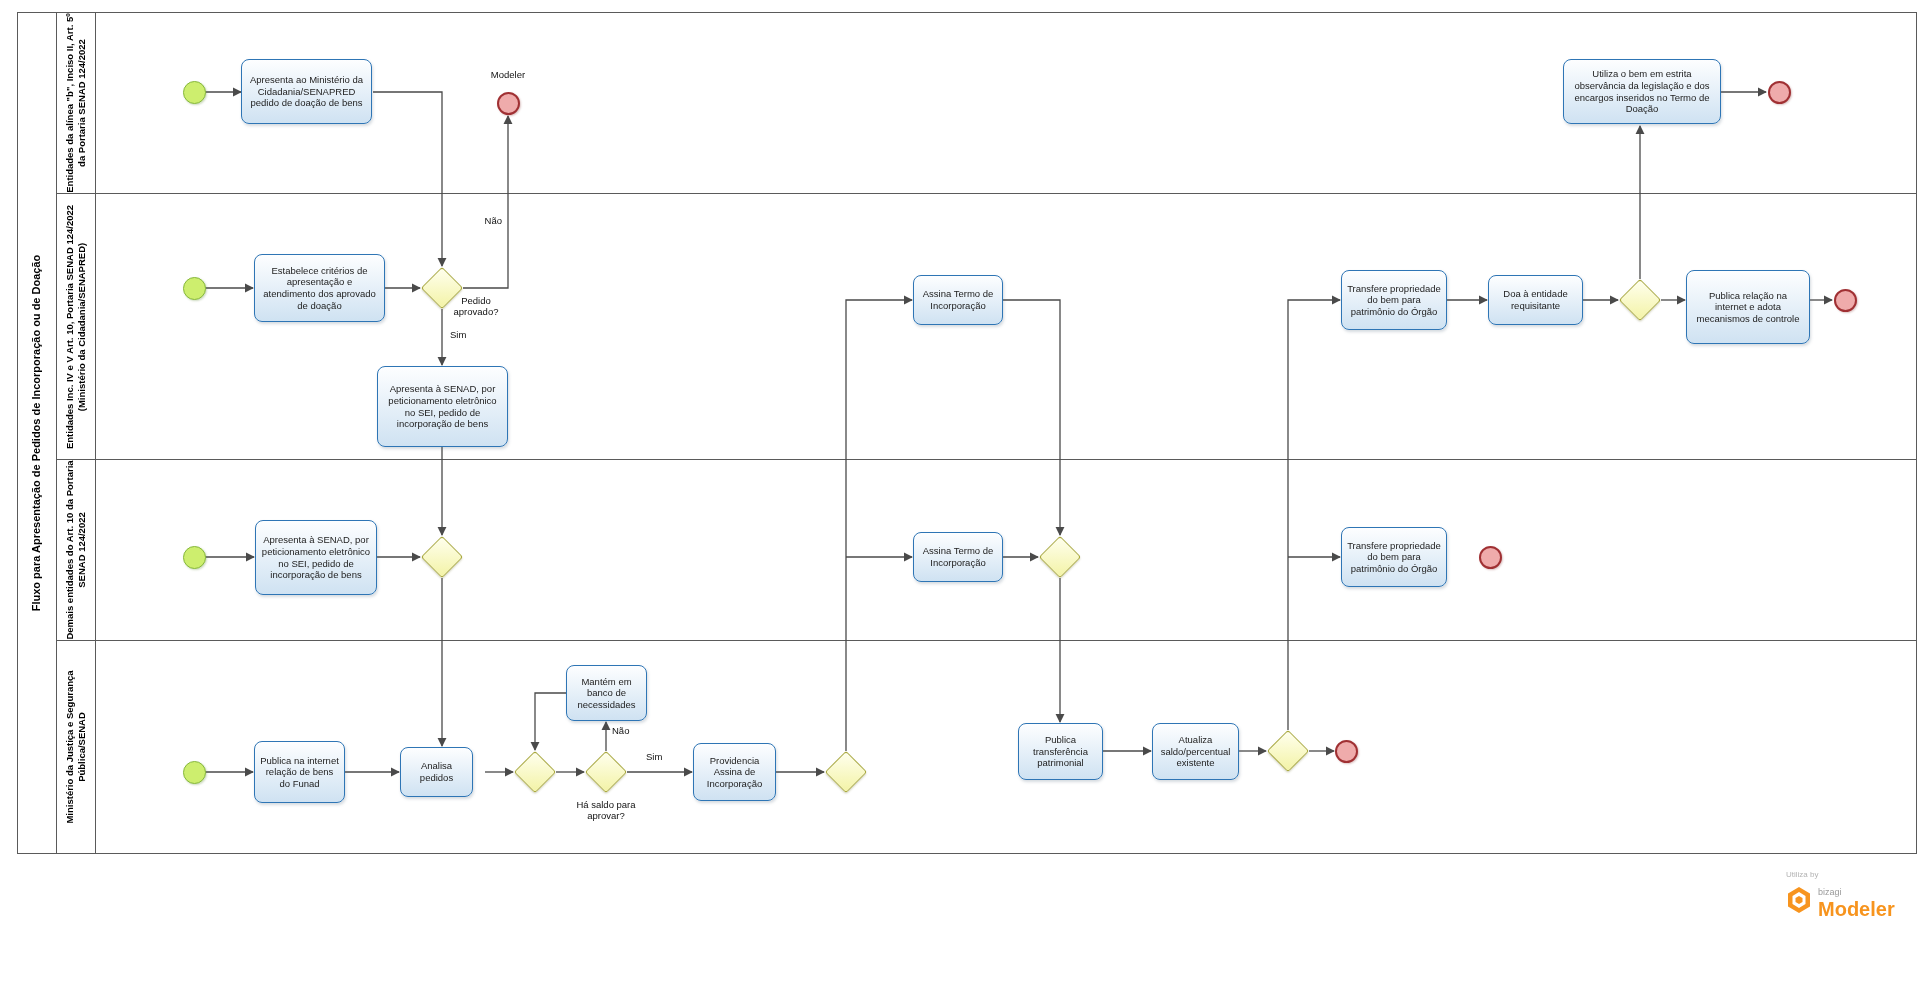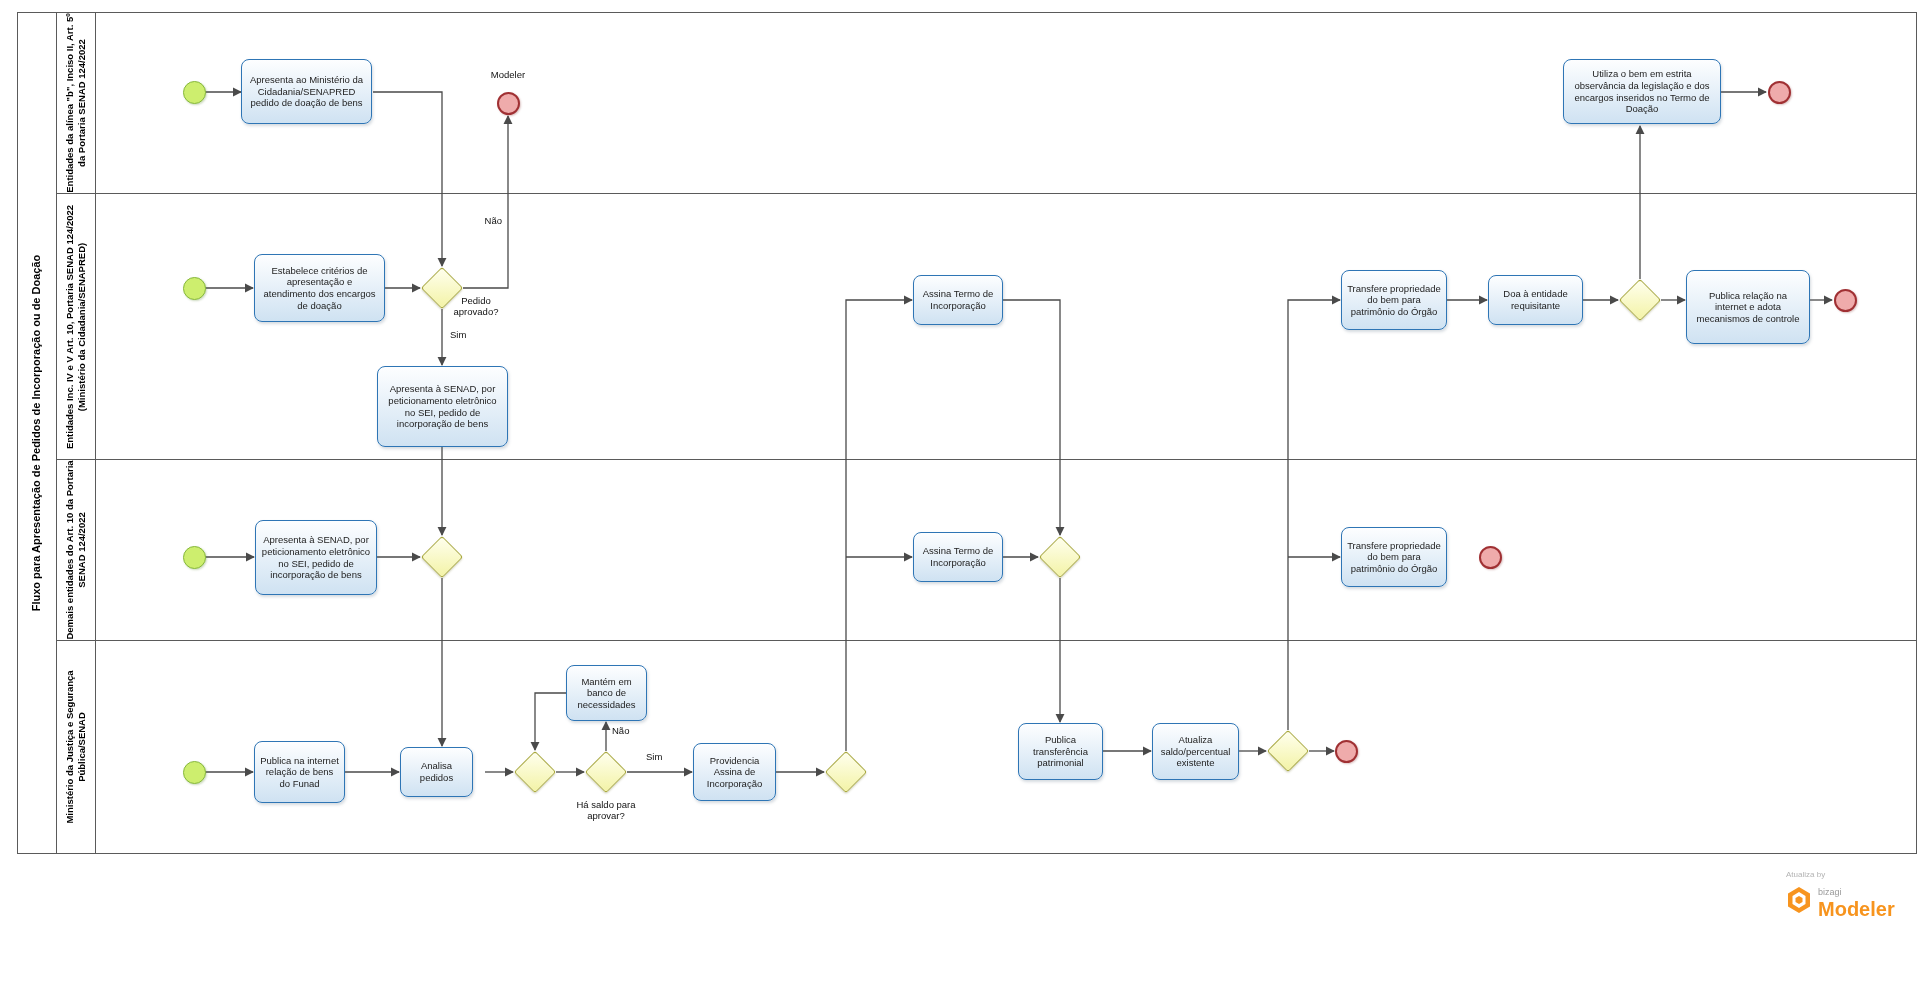--- a/index.html
+++ b/index.html
@@ -115,21 +115,21 @@
     <path class="conn" marker-end="url(#arw)" d="M1721 92 H1766"></path>
   </svg>
 
   <div class="task" style="left:241px;top:59px;width:131px;height:65px">
     <span>Apresenta ao Ministério da Cidadania/SENAPRED pedido de doação de bens</span>
   </div>
   <div class="task" style="left:1563px;top:59px;width:158px;height:65px">
     <span>Utiliza o bem em estrita observância da legislação e dos encargos inseridos no Termo de Doação</span>
   </div>
   <div class="task" style="left:254px;top:254px;width:131px;height:68px">
-    <span>Estabelece critérios de apresentação e atendimento dos encargos de doação</span>
+    <span>Estabelece critérios de apresentação e atendimento dos aprovado de doação</span>
   </div>
   <div class="task" style="left:377px;top:366px;width:131px;height:81px">
     <span>Apresenta à SENAD, por peticionamento eletrônico no SEI, pedido de incorporação de bens</span>
   </div>
   <div class="task" style="left:913px;top:275px;width:90px;height:50px">
     <span>Assina Termo de Incorporação</span>
   </div>
   <div class="task" style="left:1341px;top:270px;width:106px;height:60px">
     <span>Transfere propriedade do bem para patrimônio do Órgão</span>
   </div>
@@ -187,21 +187,21 @@
   <div class="evt end" style="left:1335px;top:740px"></div>
 
   <div class="flabel center" style="left:478px;top:70px;width:60px">Modeler</div>
   <div class="flabel right" style="left:458px;top:216px;width:44px">Não</div>
   <div class="flabel" style="left:450px;top:330px;width:30px">Sim</div>
   <div class="flabel center" style="left:444px;top:296px;width:64px">Pedido aprovado?</div>
   <div class="flabel center" style="left:564px;top:800px;width:84px">Há saldo para aprovar?</div>
   <div class="flabel" style="left:612px;top:726px;width:30px">Não</div>
   <div class="flabel" style="left:646px;top:752px;width:30px">Sim</div>
 
-  <div class="powered" style="left:1786px;top:870px">Atualiza by</div>
+  <div class="powered" style="left:1786px;top:870px">Utiliza by</div>
   <div class="brand-icon" style="left:1786px;top:886px">
     <svg width="26" height="28" viewBox="0 0 26 28">
       <path d="M13 1 L24 7.5 V20.5 L13 27 L2 20.5 V7.5 Z" fill="#f7941e"></path>
       <path d="M13 6 L19.5 10 V18 L13 22 L6.5 18 V10 Z" fill="#ffffff"></path>
       <path d="M13 10 L16.5 12 V16 L13 18 L9.5 16 V12 Z" fill="#f7941e"></path>
     </svg>
   </div>
   <div class="brand-small" style="left:1818px;top:887px">bizagi</div>
   <div class="brand-big" style="left:1818px;top:898px">Modeler</div>
 

